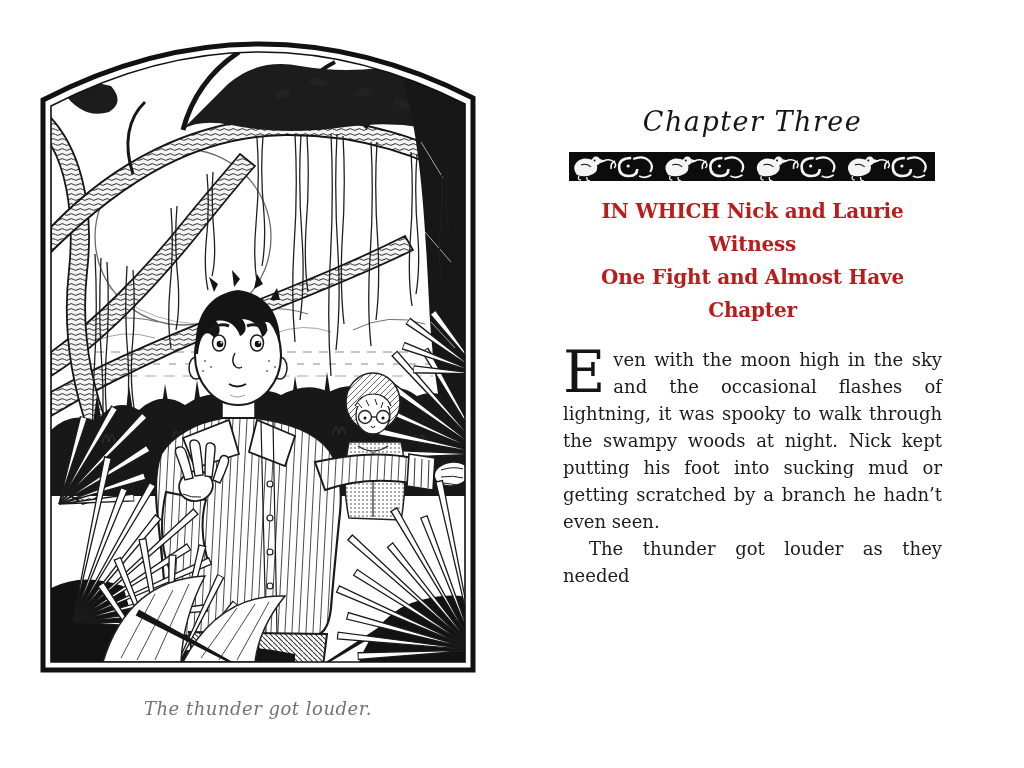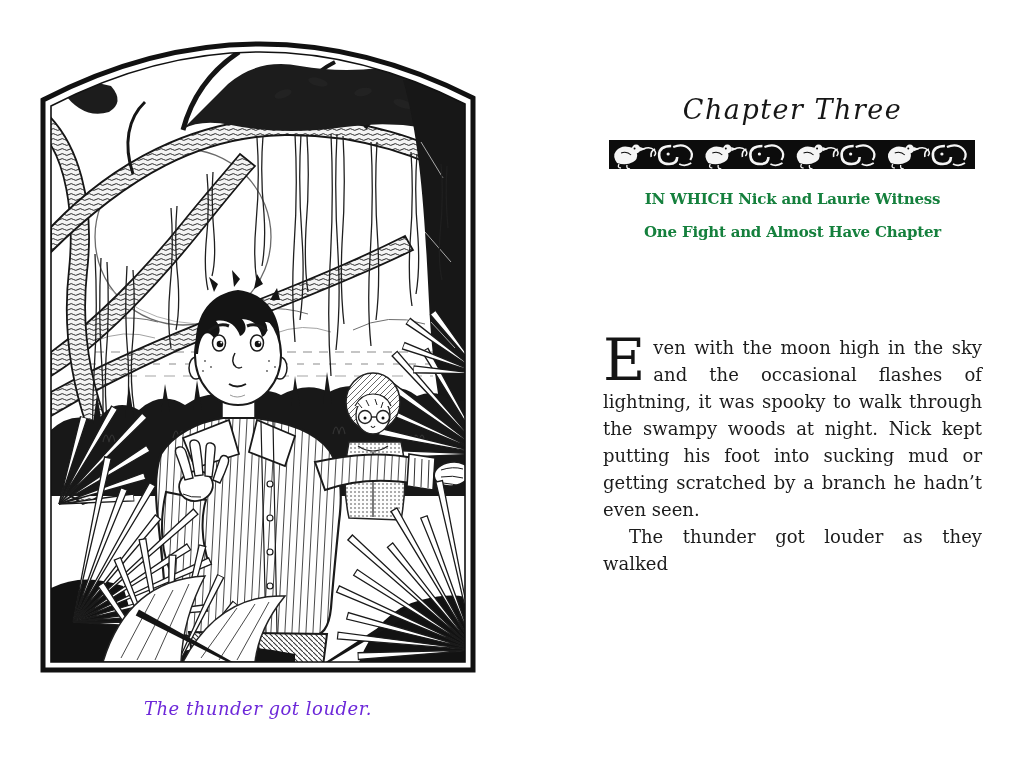--- a/index.html
+++ b/index.html
@@ -2,29 +2,29 @@
 <html><head>
 <meta charset="utf-8">
 <style>
   html,body{margin:0;padding:0;background:#ffffff;}
   .spread{position:relative;width:1024px;height:768px;background:#ffffff;overflow:hidden;
           font-family:"DejaVu Serif", serif; color:#1c1c1c;}
   
   .illu-wrap{position:absolute;left:33px;top:20px;width:450px;height:664px;}
   .illu-wrap svg{display:block;width:100%;height:100%;}
   .caption{position:absolute;left:33px;top:698px;width:450px;text-align:center;
-           font-style:italic;font-size:18px;letter-spacing:.5px;color:#6d28d9;}
+           font-style:italic;font-size:18px;letter-spacing:.5px;color:#737373;}
   
-  .right-page{position:absolute;left:563px;top:0;width:379px;height:637px;margin-left:40px;}
+  .right-page{position:absolute;left:563px;top:12px;width:379px;height:637px;}
   .chapter-heading{position:absolute;top:94px;left:0;width:100%;text-align:center;
            font-style:italic;font-size:27px;letter-spacing:1.5px;color:#161616;}
   .ornament{position:absolute;top:140px;left:6px;width:366px;height:29px;}
   .ornament svg{display:block;width:100%;height:100%;}
   .chapter-title{position:absolute;top:183px;left:0;width:100%;text-align:center;
-           font-weight:bold;font-size:15px;line-height:33px;color:#15803d;letter-spacing:-.2px;}
+           font-weight:bold;font-size:20px;line-height:33px;color:#b91c1c;letter-spacing:-.2px;}
   .body-copy{position:absolute;top:334px;left:0;width:100%;text-align:justify;
            font-size:18px;line-height:27px;color:#1c1c1c;}
   .body-copy p{margin:0;}
   .body-copy p + p{text-indent:26px;}
   .dropcap{float:left;font-size:58px;line-height:46px;height:50px;padding:3px 8px 0 0;color:#141414;}
 </style>
 </head>
 <body>
 
 <div class="spread">
@@ -310,17 +310,17 @@
       </svg>
     </div>
 
     <div class="chapter-title">
       <div>IN WHICH Nick and Laurie Witness</div>
       <div>One Fight and Almost Have Chapter</div>
     </div>
 
     <div class="body-copy">
       <p><span class="dropcap">E</span><span>ven with the moon high in the sky and the occasional flashes of lightning, it was spooky to walk through the swampy woods at night. Nick kept putting his foot into sucking mud or getting scratched by a branch he hadn’t even seen.</span></p>
-      <p>The thunder got louder as they walked</p>
+      <p>The thunder got louder as they needed</p>
     </div>
   </div>
 
 </div>
 
 </body></html>

